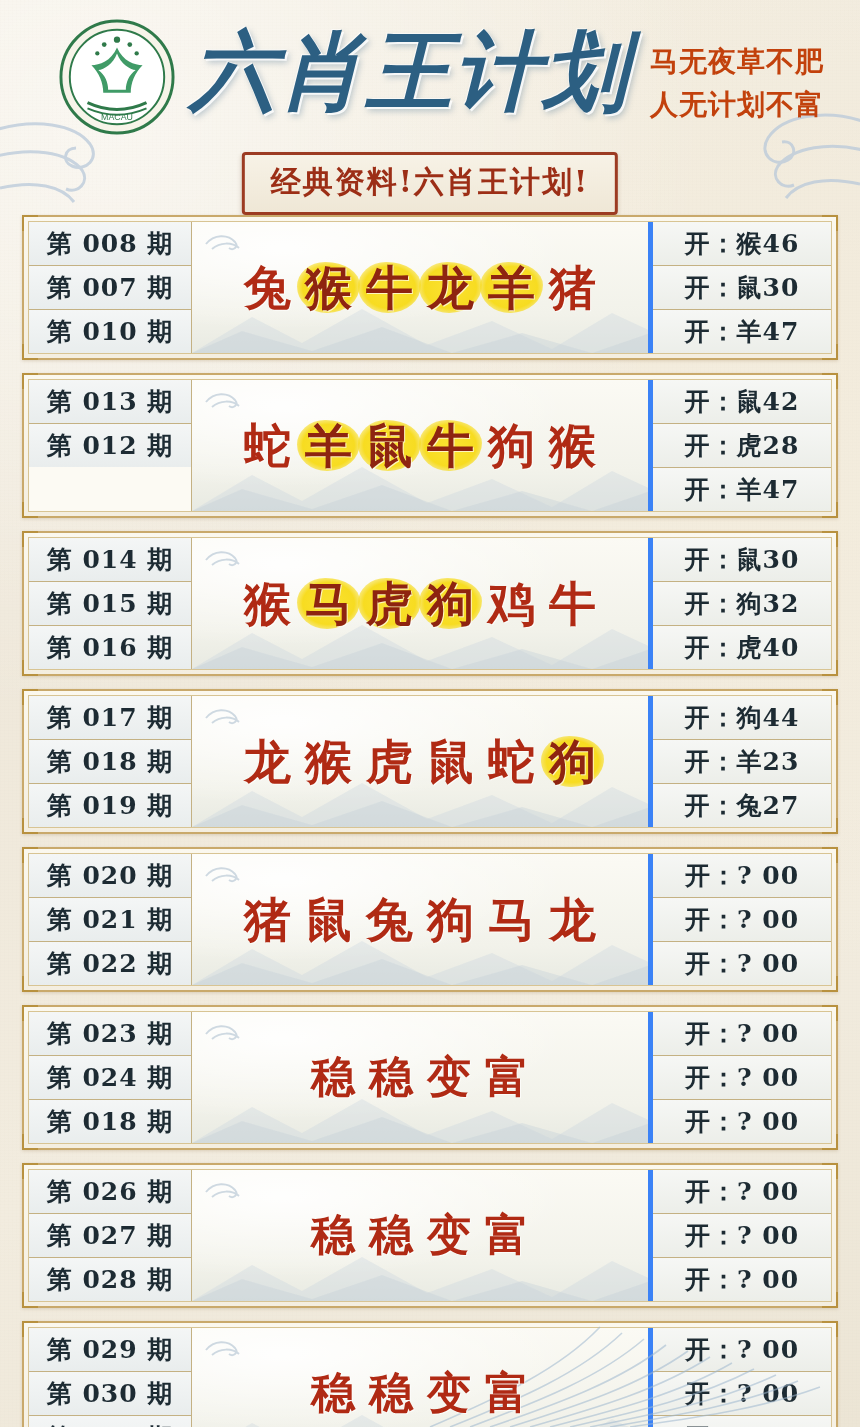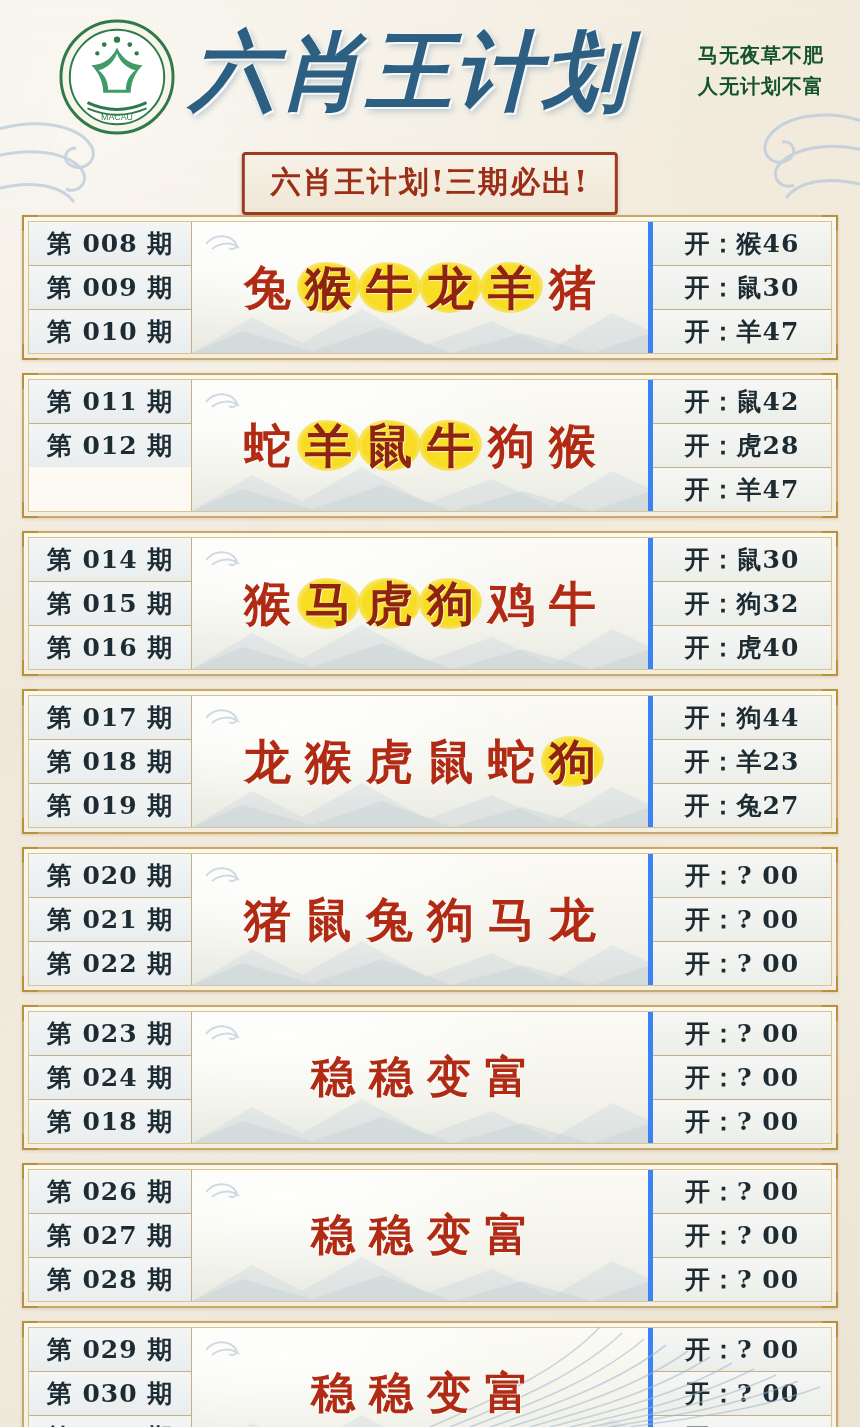--- a/index.html
+++ b/index.html
@@ -72,23 +72,23 @@
     line-height: 1.05;
     white-space: nowrap;
     font-style: italic;
   }
   .slogan {
     position: absolute;
     right: 36px;
     top: 40px;
     text-align: left;
     font-family: "DejaVu Serif", serif;
-    font-size: 20px;
+    font-size: 28px;
     font-weight: bold;
-    color: #14532d;
+    color: #c2410c;
     line-height: 1.55;
     letter-spacing: 1px;
   }
   .banner {
     position: absolute;
     left: 50%;
     transform: translateX(-50%);
     top: 152px;
     padding: 7px 26px 9px 26px;
     border: 3px solid #9c3b22;
@@ -273,34 +273,34 @@
   </svg>
 
   <div class="title-main">六肖王计划</div>
 
   <div class="slogan">
     <div>马无夜草不肥</div>
     <div>人无计划不富</div>
   </div>
 
   <div class="banner">
-    <div class="banner-text">六肖王计划!三期必出!</div>
+    <div class="banner-text">经典资料!六肖王计划!</div>
   </div>
 </div>
 
 <div class="blocks" id="blocks-root">
     <div class="block">
       <div class="corner tl"></div>
       <div class="corner tr"></div>
       <div class="corner bl"></div>
       <div class="corner br"></div>
       <div class="block-inner">
         <div class="col-issue">
           <div class="cell">第 008 期</div>
-          <div class="cell">第 009 期</div>
+          <div class="cell">第 007 期</div>
           <div class="cell">第 010 期</div>
         </div>
         <div class="col-mid">
           <svg class="mid-cloudicon" width="44" height="22" viewBox="0 0 44 22">
             <g fill="none" stroke="#a9bccd" stroke-width="2">
               <path d="M2 14 C10 4, 24 4, 31 12 C35 17, 29 21, 25 18"></path>
               <path d="M8 19 C16 12, 28 12, 35 18"></path>
             </g>
           </svg>
           <svg class="mid-mountains" viewBox="0 0 600 70" preserveAspectRatio="none">
@@ -323,21 +323,21 @@
         </div>
       </div>
     </div>
     <div class="block">
       <div class="corner tl"></div>
       <div class="corner tr"></div>
       <div class="corner bl"></div>
       <div class="corner br"></div>
       <div class="block-inner">
         <div class="col-issue">
-          <div class="cell">第 011 期</div>
+          <div class="cell">第 013 期</div>
           <div class="cell">第 012 期</div>
         </div>
         <div class="col-mid">
           <svg class="mid-cloudicon" width="44" height="22" viewBox="0 0 44 22">
             <g fill="none" stroke="#a9bccd" stroke-width="2">
               <path d="M2 14 C10 4, 24 4, 31 12 C35 17, 29 21, 25 18"></path>
               <path d="M8 19 C16 12, 28 12, 35 18"></path>
             </g>
           </svg>
           <svg class="mid-mountains" viewBox="0 0 600 70" preserveAspectRatio="none">

